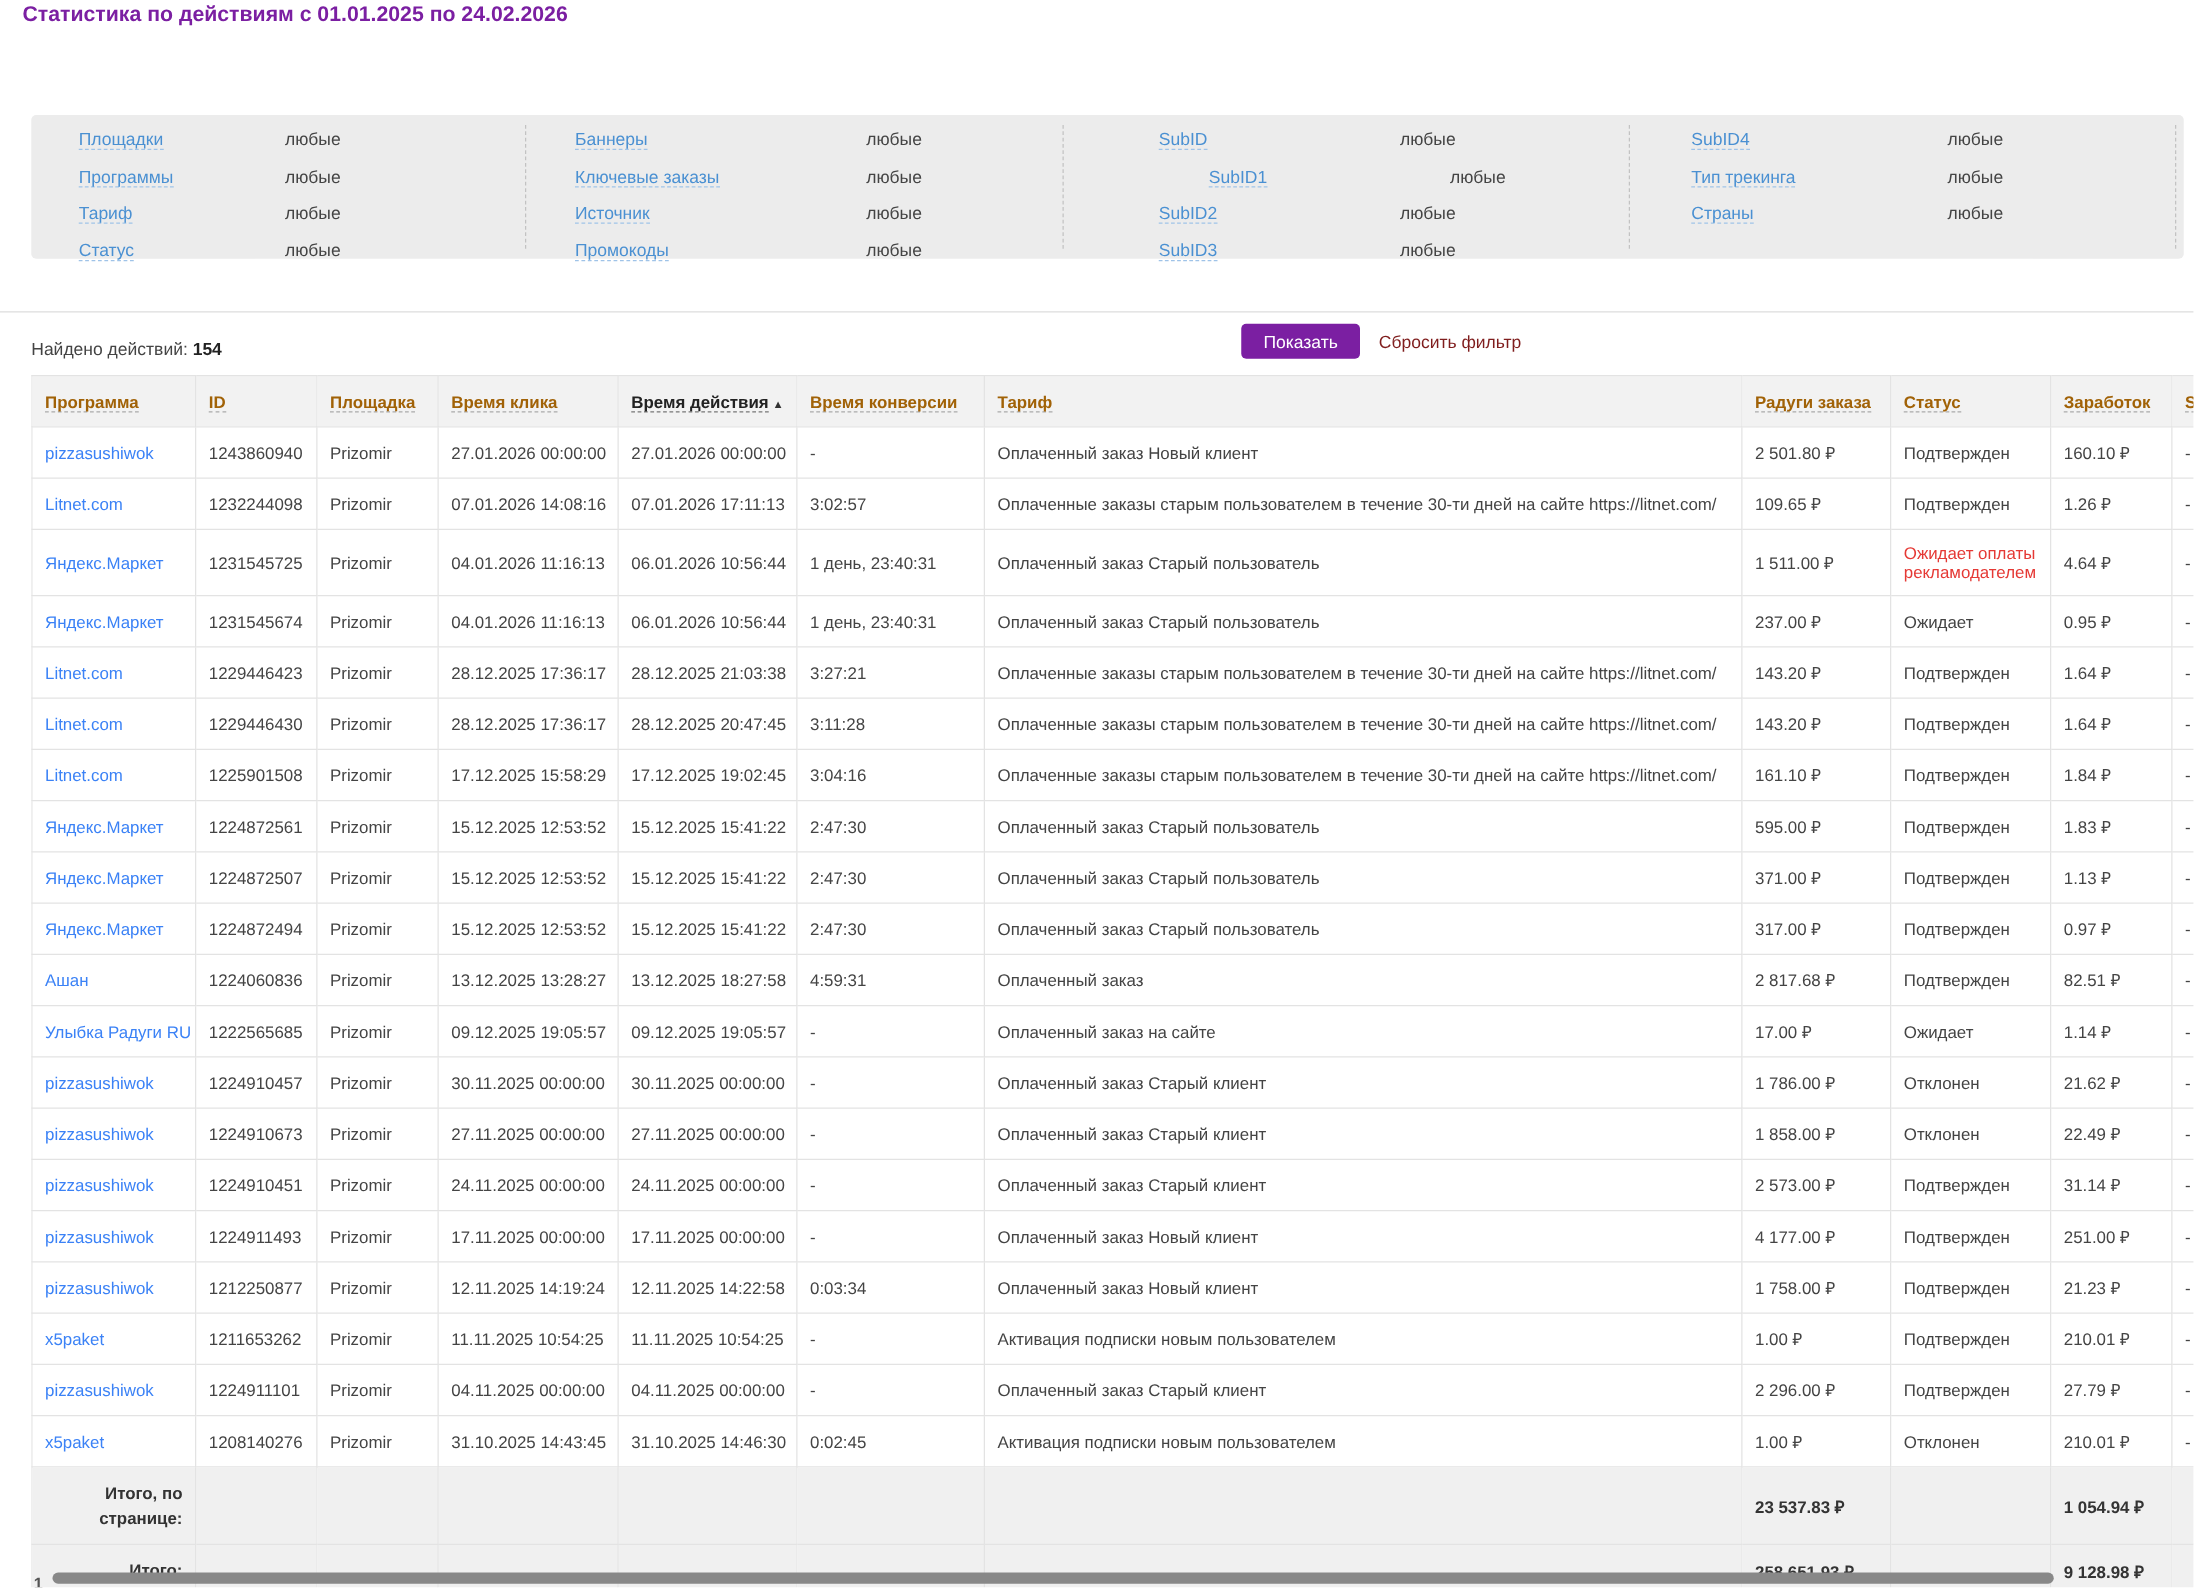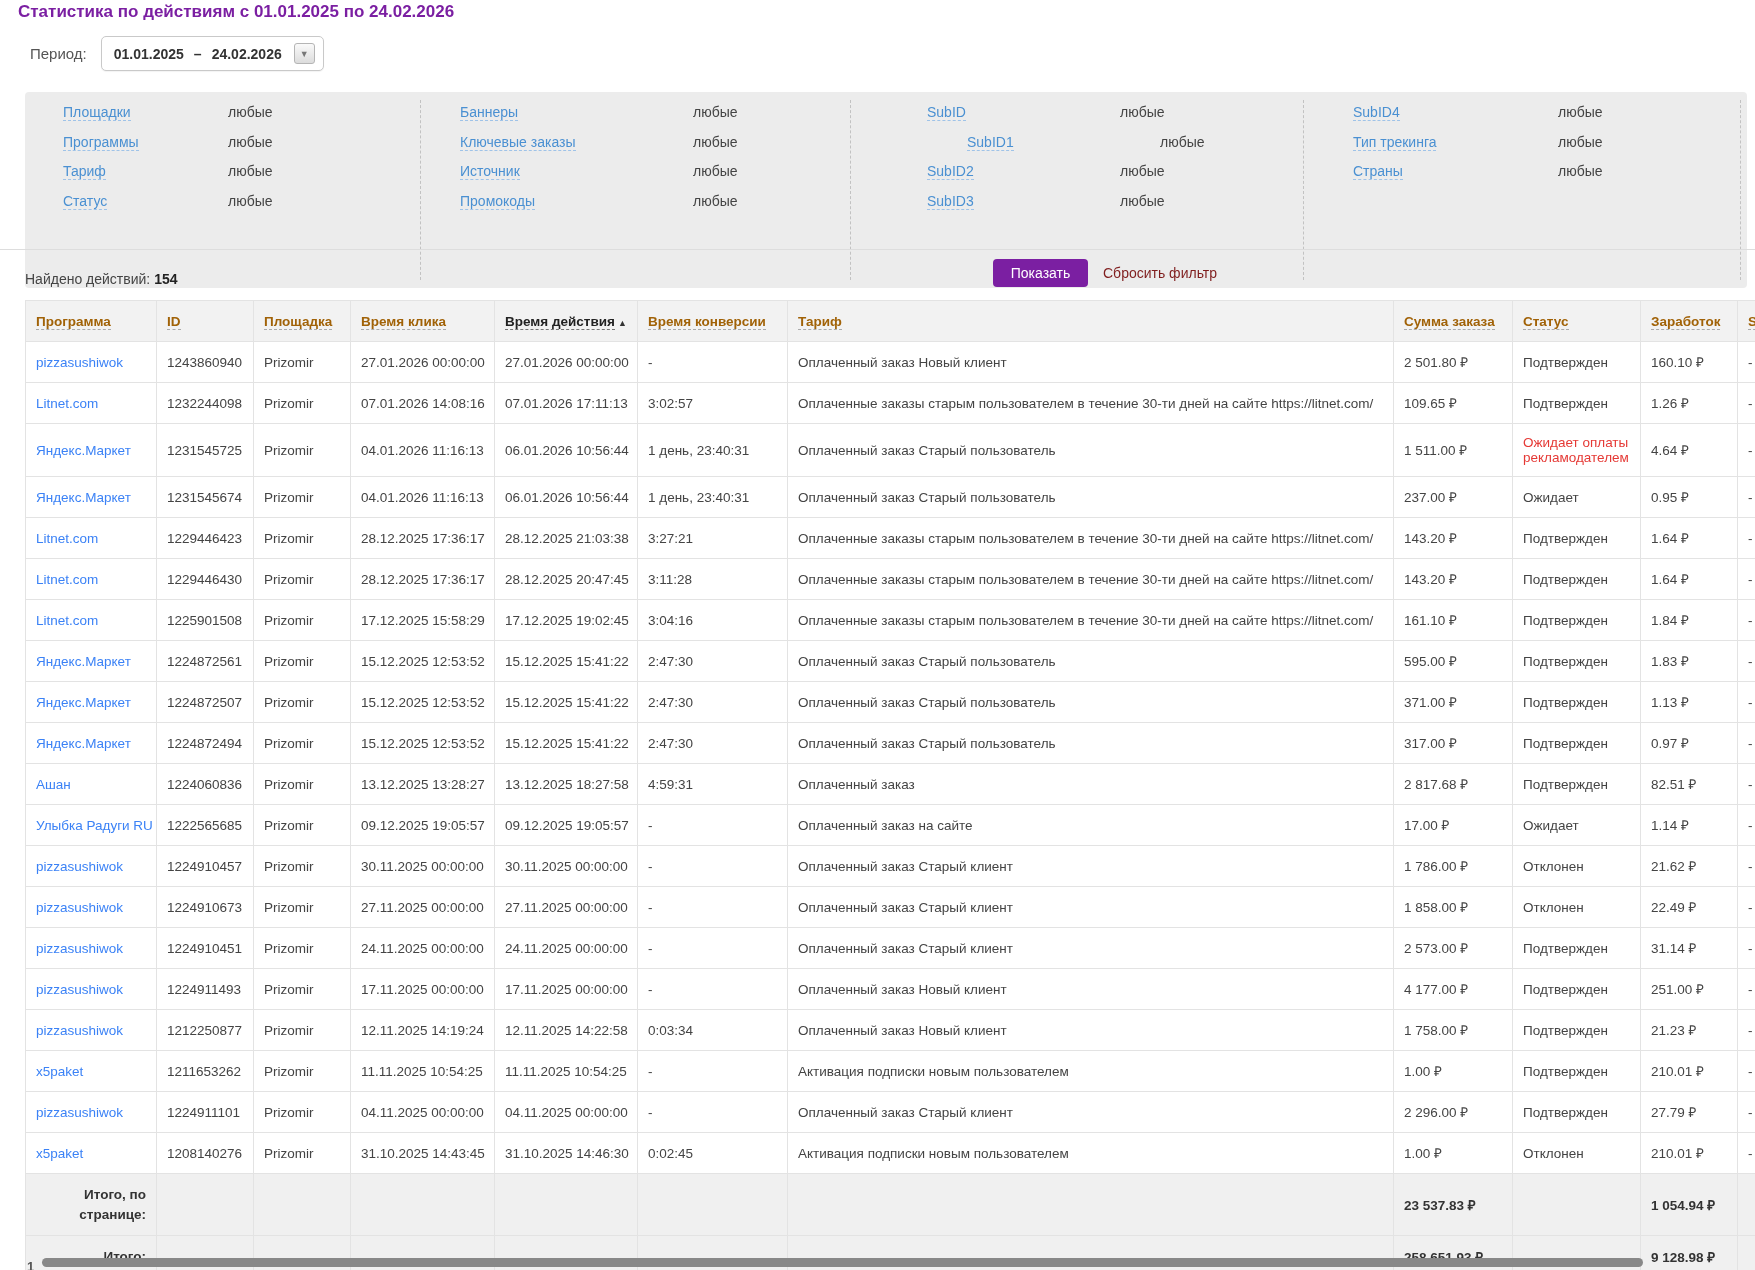--- a/index.html
+++ b/index.html
@@ -13,21 +13,21 @@
   .period-row{position:absolute;left:30px;top:36px;display:flex;align-items:center;}
   .period-label{font-size:15px;color:#555;margin-right:14px;}
   .period-box{display:flex;align-items:center;background:#fff;border:1px solid #c9c9c9;border-radius:5px;padding:6px 8px 6px 12px;box-shadow:0 1px 1px rgba(0,0,0,.05);}
   .period-box b{font-size:14px;color:#333;}
   .period-dash{margin:0 10px;font-size:14px;color:#333;font-weight:bold;}
   .dd-btn{width:19px;height:19px;margin-left:12px;border:1px solid #b5b5b5;border-radius:3px;
           background:linear-gradient(#fafafa,#dcdcdc);display:flex;align-items:center;justify-content:center;
           font-size:9px;color:#777;cursor:pointer;}
 
   
-  .filter-panel{position:absolute;left:25px;top:92px;width:1722px;height:196px;background:#ececec;border-radius:4px;}
+  .filter-panel{position:absolute;left:25px;top:92px;width:1722px;height:115px;background:#ececec;border-radius:4px;}
   .fdivider{position:absolute;top:8px;bottom:8px;width:0;border-left:1px dashed #c2c2c2;}
   .fgroup{position:absolute;top:0;height:100%;padding-top:11px;box-sizing:border-box;}
   .frow{display:flex;align-items:baseline;height:29.5px;}
   .flink{color:#4a90d2;font-size:14px;text-decoration:none;border-bottom:1px dashed #9fc3e8;cursor:pointer;}
   .fvalue{font-size:14px;color:#444;}
 
   .hr-line{position:absolute;left:0;top:249px;width:1755px;border-top:1px solid #ddd;}
 
   
   .found{position:absolute;left:25px;top:271px;font-size:14px;color:#444;}
@@ -57,29 +57,20 @@
   .hscroll-thumb{position:absolute;left:42px;top:1258px;width:1601px;height:9px;background:#888;border-radius:5px;cursor:pointer;}
   .page-num{position:absolute;left:27px;top:1259px;font-size:13px;font-weight:bold;color:#555;}
 </style>
 </head>
 <body>
 
 <div id="page">
 
   <div class="page-title">Статистика по действиям с 01.01.2025 по 24.02.2026</div>
 
-  <div class="period-row">
-    <span class="period-label">Период:</span>
-    <div class="period-box">
-      <b>01.01.2025</b>
-      <span class="period-dash">–</span>
-      <b>24.02.2026</b>
-      <span class="dd-btn">▼</span>
-    </div>
-  </div>
 
   <div class="filter-panel">
     <div class="fdivider" style="left:395px"></div>
     <div class="fdivider" style="left:825px"></div>
     <div class="fdivider" style="left:1278px"></div>
     <div class="fdivider" style="left:1715px"></div>
     <div id="filter-groups">
         <div class="fgroup" style="left: 38px;">
           <div class="frow">
             <span style="display: inline-block; width: 165px;"><a class="flink">Площадки</a></span>
@@ -177,21 +168,21 @@
       </colgroup>
       <thead>
           <tr id="thead-row">
             <th><span class="th-link">Программа</span></th>
             <th><span class="th-link">ID</span></th>
             <th><span class="th-link">Площадка</span></th>
             <th><span class="th-link">Время клика</span></th>
             <th class="sorted"><span class="th-link">Время действия</span><span class="sort-arrow">▲</span></th>
             <th><span class="th-link">Время конверсии</span></th>
             <th><span class="th-link">Тариф</span></th>
-            <th><span class="th-link">Сумма заказа</span></th>
+            <th><span class="th-link">Радуги заказа</span></th>
             <th><span class="th-link">Статус</span></th>
             <th><span class="th-link">Заработок</span></th>
             <th><span class="th-link">SubID</span></th>
           </tr>
         </thead>
       <tbody id="tbody-rows">
           <tr>
             <td class="program"><a>pizzasushiwok</a></td>
             <td>1243860940</td>
             <td>Prizomir</td>

